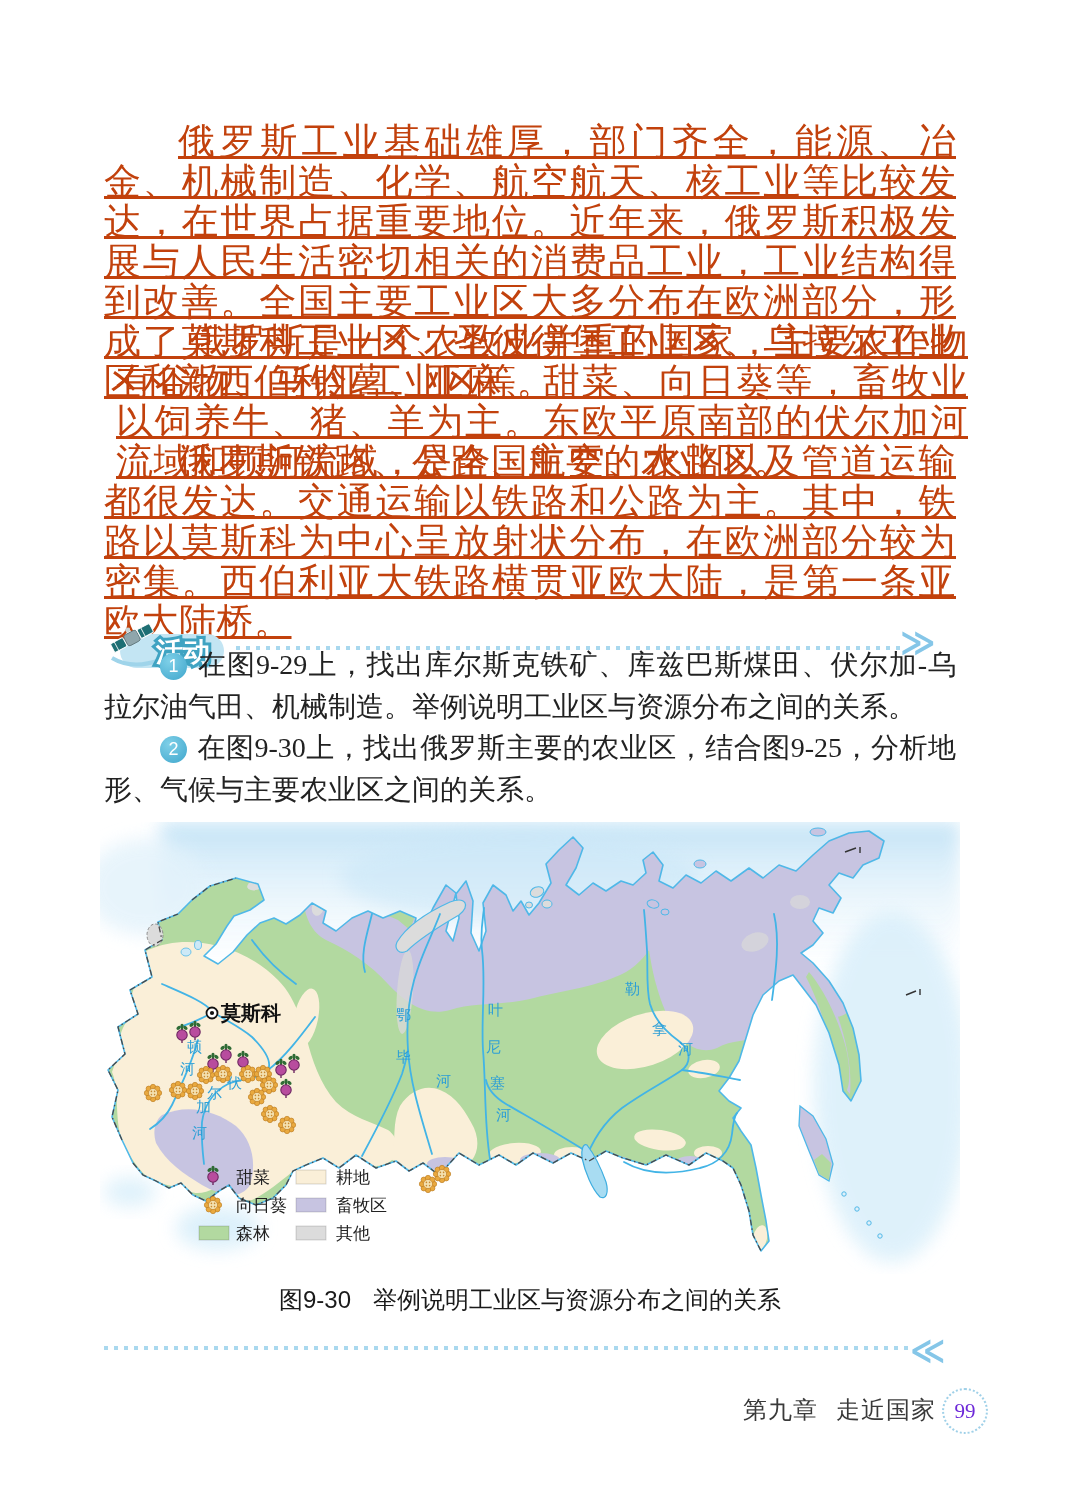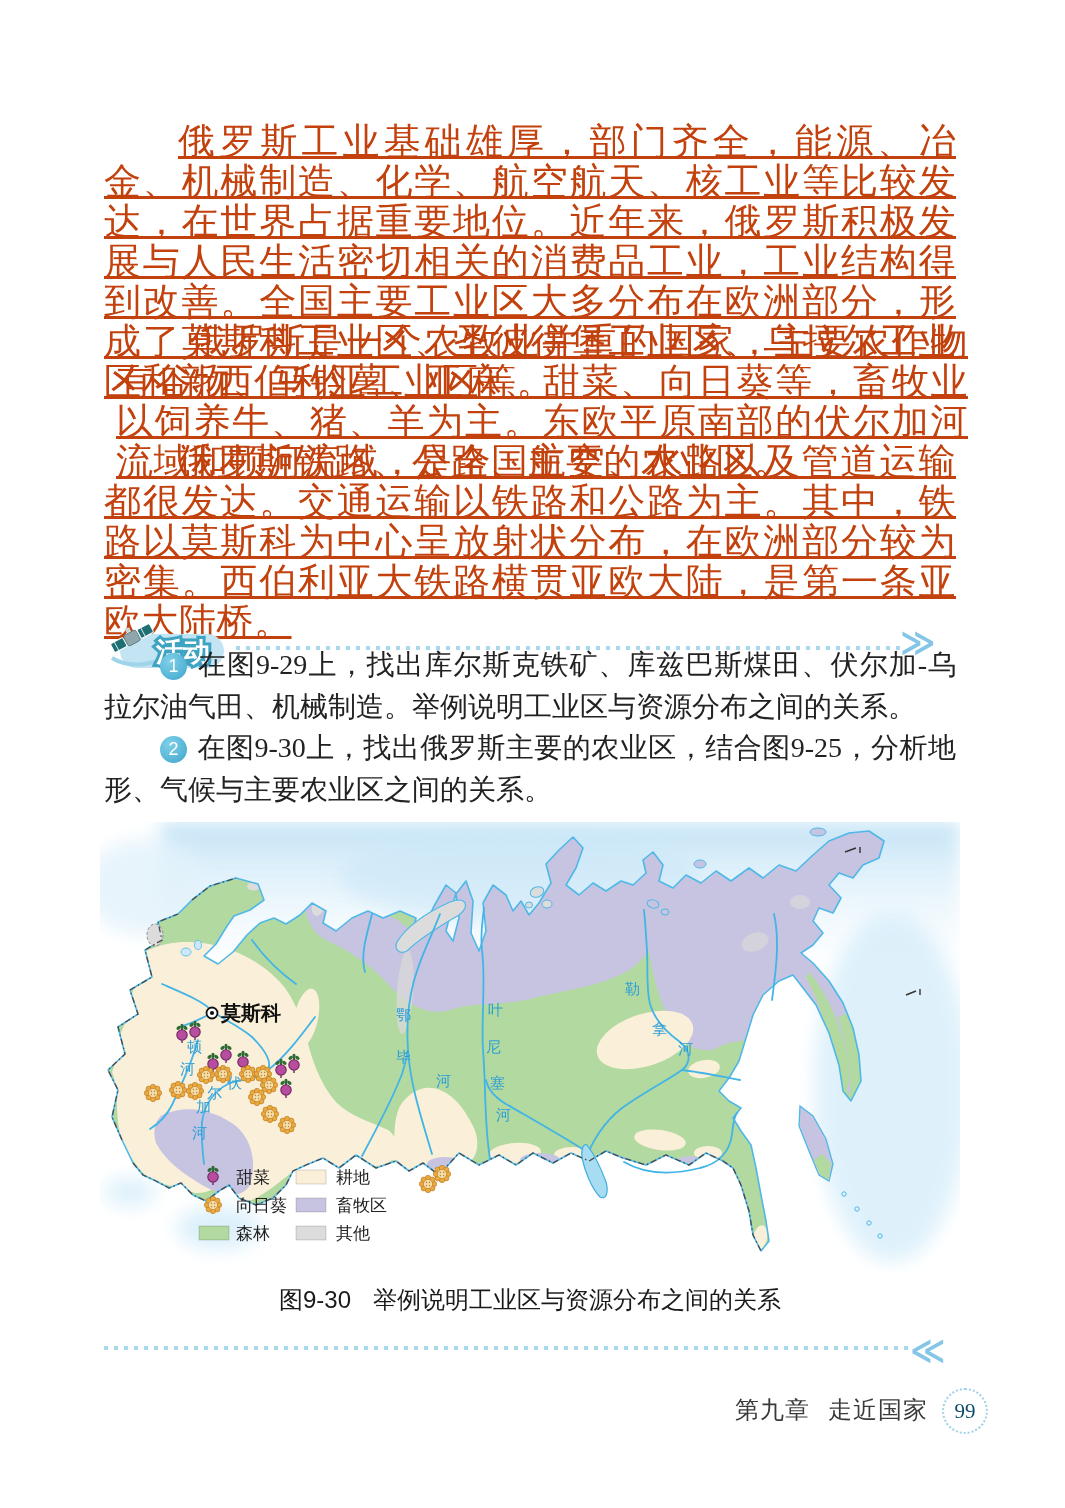--- a/index.html
+++ b/index.html
@@ -46,26 +46,26 @@
     font-size:24px;font-weight:500;color:#1a1a1a;
   }
   .caption .cap-num{margin-right:22px;text-align:center;}
 
   .bottom-rule{position:absolute;left:104px;top:1338px;width:852px;height:24px;}
   .bottom-rule .leader2{position:absolute;left:0;top:8px;width:806px;height:4px;
     background-image:repeating-linear-gradient(90deg,#A9D8EE 0 4px,transparent 4px 10px);}
   .arrow-left{position:absolute;left:806px;top:-8px;font-size:34px;font-weight:bold;
     color:#85C6E8;font-family:"DejaVu Sans",sans-serif;}
 
-  .footer{position:absolute;left:96px;top:1394px;width:832px;text-align:right;
+  .footer{position:absolute;left:104px;top:1394px;width:832px;text-align:right;
     font-size:24px;color:#3a3a3a;letter-spacing:1px;}
   .footer .chap{margin-right:18px;}
   .page-circle{
     position:absolute;left:942px;top:1388px;width:42px;height:42px;border-radius:50%;
-    border:2px dotted #9FD0E8;background:#fff;color:#0c4a6e;
+    border:2px dotted #9FD0E8;background:#fff;color:#6d28d9;
     font-size:21px;line-height:42px;text-align:center;
     font-family:"Liberation Serif","DejaVu Serif",serif;
   }
 
   svg text{font-family:"Liberation Sans","DejaVu Sans",sans-serif;}
   .river-label{fill:#2E9FD6;font-size:15px;}
   .legend-label{fill:#222;font-size:17px;}
   .city-label{fill:#111;font-size:20px;font-weight:bold;}
 </style>
 </head>

